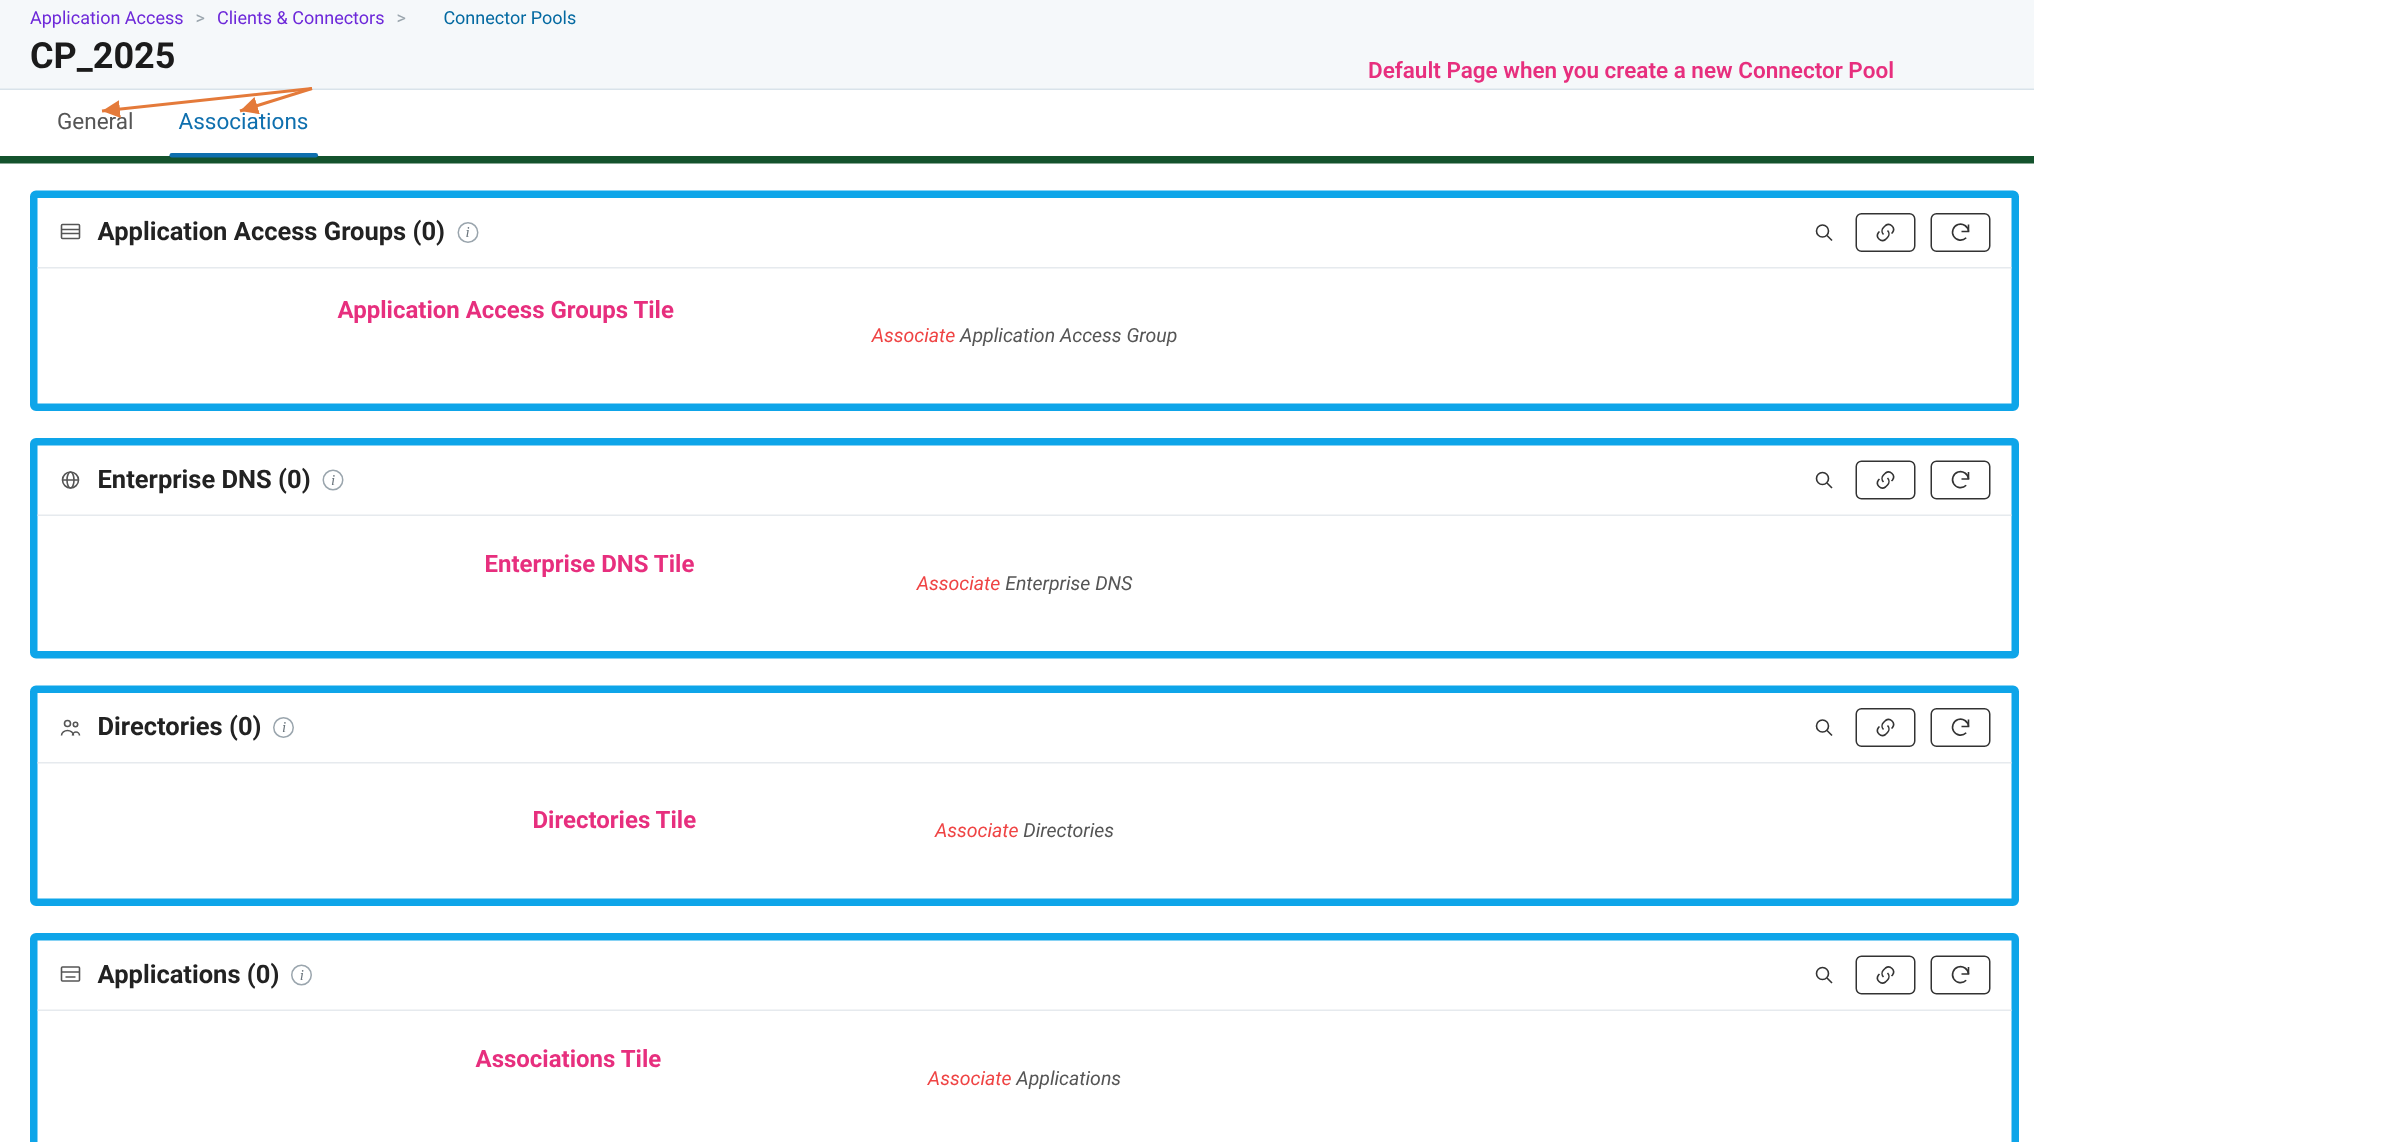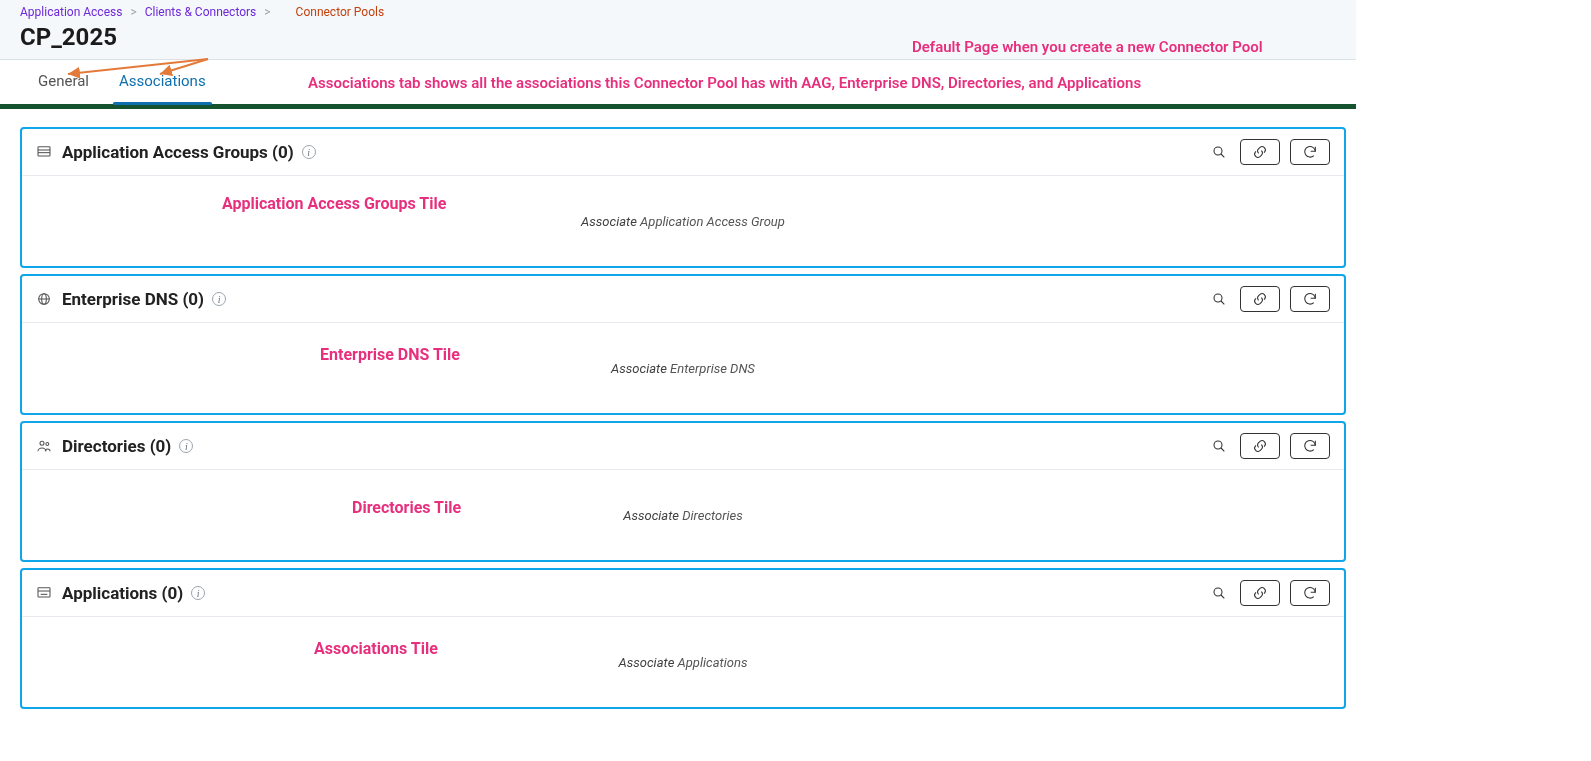--- a/index.html
+++ b/index.html
@@ -25,21 +25,21 @@
   }
   .breadcrumb {
     font-size: 12px;
     color: #555;
     display: flex;
     align-items: center;
     gap: 8px;
   }
   .breadcrumb .sep { color: #9aa5ad; }
   .breadcrumb .crumb { color: #6d28d9; }
-  .breadcrumb .crumb.active { color: #c2410c; padding-left: 17px; }
+  .breadcrumb .crumb.active { color: #0369a1; padding-left: 17px; }
   .page-title {
     font-size: 24px;
     font-weight: 700;
     color: #1b1b1b;
     margin: 4px 0 8px 0;
   }
 
   
   .tabs {
     display: flex;
@@ -77,23 +77,23 @@
     white-space: nowrap;
   }
   svg.arrow {
     position: absolute;
     pointer-events: none;
   }
 
   
   .panel-area { padding: 18px 10px 0 20px; }
   .panel {
-    border: 2px solid #0ea5e9;
+    border: 5px solid #0ea5e9;
     border-radius: 4px;
-    margin-bottom: 6px;
+    margin-bottom: 18px;
     background: #fff;
     position: relative;
   }
   .panel-head {
     display: flex;
     align-items: center;
     justify-content: space-between;
     padding: 10px 14px;
     border-bottom: 1px solid #e6eaee;
   }
@@ -148,21 +148,21 @@
     align-items: center;
     justify-content: center;
     padding: 22px 10px;
   }
   .assoc-line {
     font-size: 13px;
     font-style: italic;
     color: #555;
   }
   .assoc-line a {
-    color: #404040;
+    color: #ef4444;
     font-style: italic;
     text-decoration: none;
   }
 
   .tile-annot {
     position: absolute;
     color: #e72f7e;
     font-size: 16px;
     font-weight: 700;
     pointer-events: none;
@@ -207,21 +207,20 @@
     </svg>
     <svg class="arrow" style="left:150px; top:-4px;" width="70" height="30">
       <defs>
           <marker id="ah2" markerWidth="8" markerHeight="8" refX="6" refY="3" orient="auto">
             <path d="M0,0 L6,3 L0,6 Z" fill="#e47a3a"></path>
           </marker>
         </defs>
       <line x1="58" y1="3" x2="10" y2="18" stroke="#e47a3a" stroke-width="2" marker-end="url(#ah2)"></line>
     </svg>
 
-    <div class="annot" style="top:14px; left:308px;">Associations tab shows all the associations this Connector Pool has with  AAG, Enterprise DNS, Directories, and Applications</div>
   </div>
 
   <div class="panel-area">
 
     <div class="panel">
       <div class="panel-head">
         <div class="panel-head-left">
           <span class="type-ico">
             <svg class="ico" viewBox="0 0 24 24">
                 <rect x="3" y="4" width="18" height="14" rx="1"></rect>

